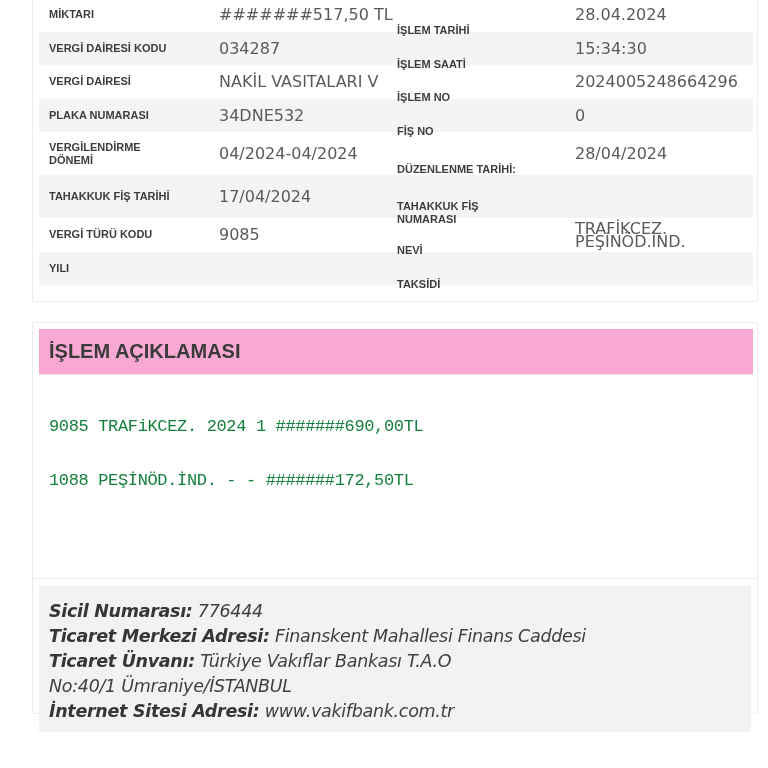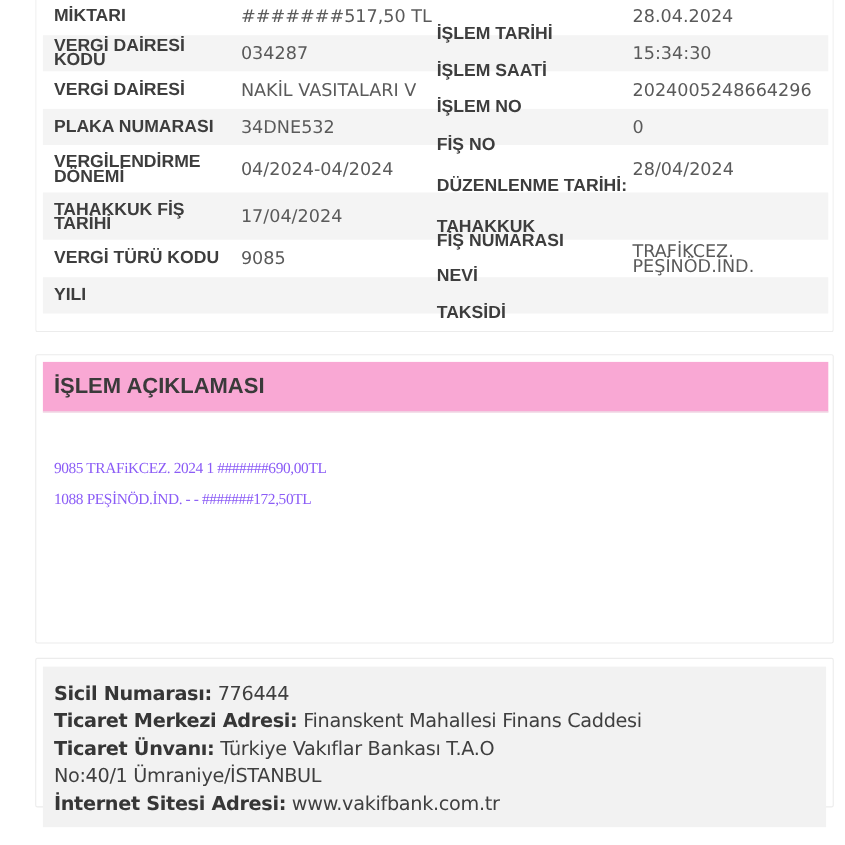--- a/index.html
+++ b/index.html
@@ -19,21 +19,21 @@
   #details-card { top: -2px; height: 304px; border-top: none; }
   .detail-table { position: absolute; left: 6px; top: 0; width: 714px; }
   .detail-row {
     display: flex;
     align-items: center;
     height: 33.5px;
   }
   .detail-row.tall { height: 43px; }
   .detail-row:nth-child(even) { background: #f4f4f4; }
   .detail-row:nth-child(odd) { background: #ffffff; }
-  .detail-cell-label, .detail-cell-value { font-size: 16px; line-height: 13px; }
+  .detail-cell-label, .detail-cell-value { font-size: 11px; line-height: 13px; }
   .detail-cell-label {
     font-family: "Liberation Sans", "DejaVu Sans", sans-serif;
     font-weight: bold;
     color: #3d3d3d;
     letter-spacing: 0px;
   }
   .detail-cell-value { color: #5a5a5a; font-family: "DejaVu Sans", sans-serif; font-size: 16px; }
   .c1 { width: 180px; padding-left: 10px; }
   .c2 { width: 178px; }
   .c3 { width: 178px; padding-left: 0px; margin-top: 32px; }
@@ -51,26 +51,26 @@
   .desc-title {
     font-family: "Liberation Sans", sans-serif;
     font-size: 20px; font-weight: bold; color: #3a3a3a;
   }
   .desc-body { position: absolute; left: 16px; top: 78px; width: 700px; }
   .desc-paragraph {
     font-family: "DejaVu Sans", sans-serif;
     font-size: 17.3px; line-height: 24px; color: #3f3f3f;
     letter-spacing: -0.35px;
   }
-  .desc-line { font-family: Liberation Serif, serif; font-size: 14px; line-height: 24px; color: #8b5cf6; letter-spacing: -0.35px; }
+  .desc-line { font-family: Liberation Mono, monospace; font-size: 17px; line-height: 24px; color: #15803d; letter-spacing: -0.35px; }
   .desc-line.l1 { margin-top: 14px; }
-  .desc-line.l2 { margin-top: 4px; }
+  .desc-line.l2 { margin-top: 30px; }
 
   
-  #company-card { top: 598px; height: 136px; }
+  #company-card { top: 578px; height: 136px; font-style: italic; }
   .company-box {
     position: absolute; left: 6px; top: 7px; width: 712px; height: 146px;
     background: #f2f2f2;
     padding: 13px 0 0 10px;
   }
   .company-line {
     font-family: "DejaVu Sans", sans-serif;
     font-size: 17.5px; line-height: 25px; color: #3f3f3f;
     letter-spacing: -0.3px; white-space: nowrap;
   }

